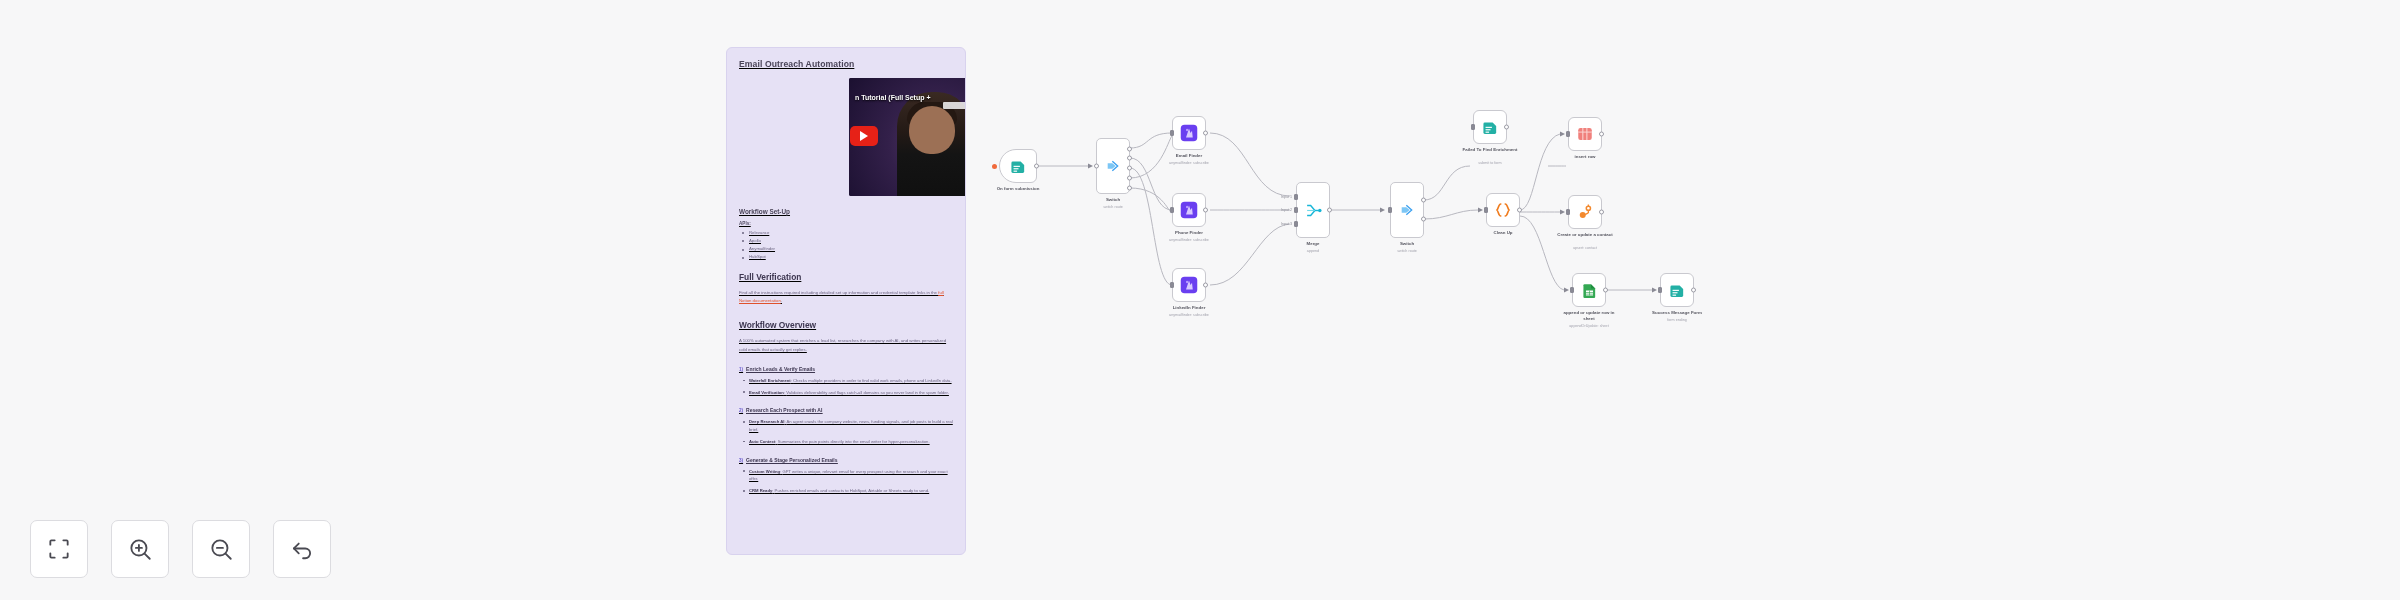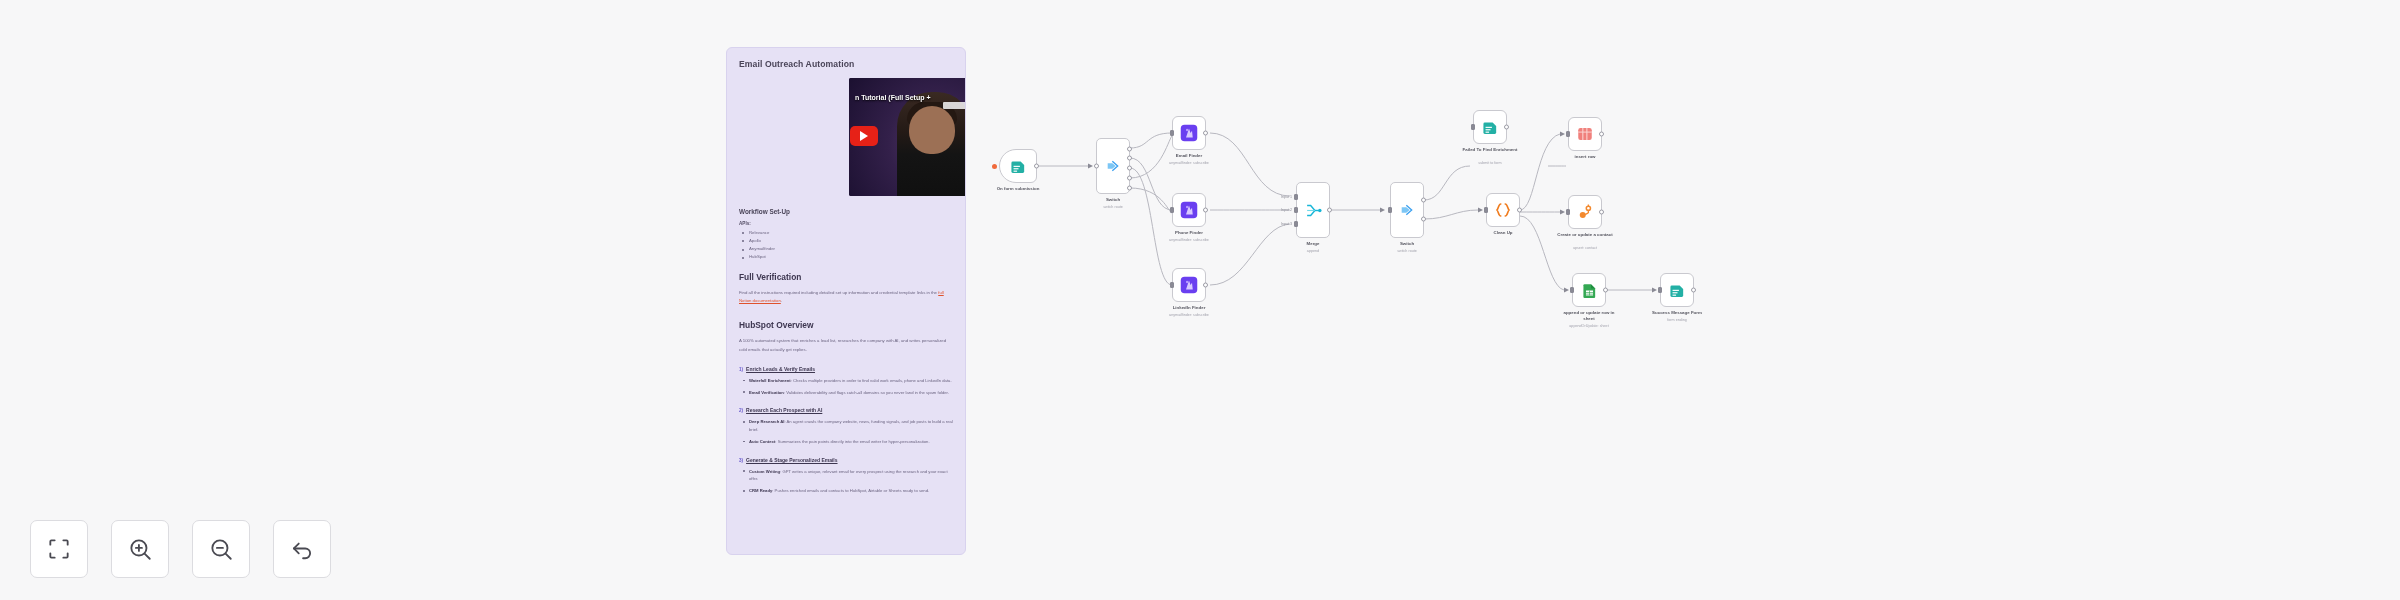--- a/index.html
+++ b/index.html
@@ -19,20 +19,21 @@
   
   .sticky {
     position: absolute;
     left: 726px; top: 47px;
     width: 240px; height: 508px;
     background: #e6e1f5;
     border: 1px solid #d8d2ee;
     border-radius: 6px;
     padding: 11px 12px 10px 12px;
     overflow: hidden;
+    text-decoration: underline;
   }
   .sticky-title {
     font-size: 8.6px;
     font-weight: 700;
     color: #4a4458;
     letter-spacing: .1px;
     margin-bottom: 9px;
   }
   .video-wrap {
     position: relative;
@@ -335,21 +336,21 @@
     <ul class="blur-list">
       <li>Relevance</li>
       <li>Apollo</li>
       <li>Anymailfinder</li>
       <li>HubSpot</li>
     </ul>
 
     <div class="h-doc">Full Verification</div>
     <p class="para"><span>Find all the instructions required including detailed set up information and credential template links in the </span><a class="lnk" href="#">full Notion documentation</a><span>.</span></p>
 
-    <div class="h-ovr">HubSpot Overview</div>
+    <div class="h-ovr">Workflow Overview</div>
     <p class="para">A 100% automated system that enriches a lead list, researches the company with AI, and writes personalized cold emails that actually get replies.</p>
 
     <div class="sec-head">
       <span class="sec-num">1)</span>
       <span class="sec-title">Enrich Leads &amp; Verify Emails</span>
     </div>
     <ul class="bullets">
       <li><b>Waterfall Enrichment</b>: <span>Checks multiple providers in order to find valid work emails, phone and LinkedIn data.</span></li>
       <li><b>Email Verification</b>: <span>Validates deliverability and flags catch-all domains so you never land in the spam folder.</span></li>
     </ul>

